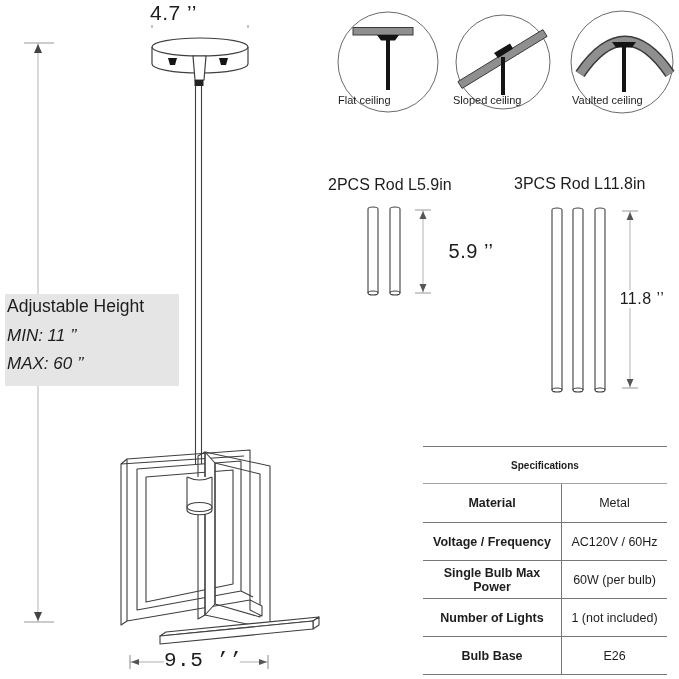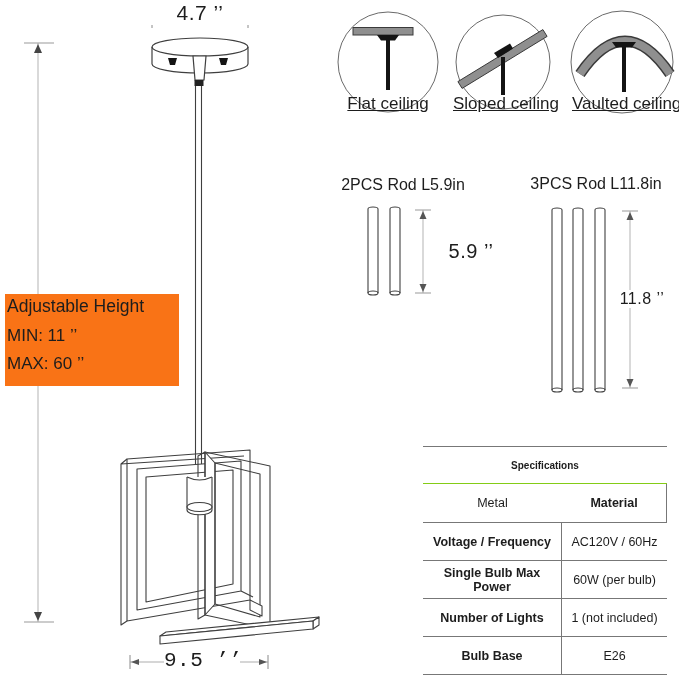--- a/index.html
+++ b/index.html
@@ -1,27 +1,27 @@
 <!DOCTYPE html>
 <html><head>
 <meta charset="utf-8">
 <style>
   html,body{margin:0;padding:0;background:#fff;}
   #stage{position:relative;width:679px;height:679px;background:#ffffff;overflow:hidden;
          font-family:"Liberation Sans",sans-serif;color:#1d1d1d;}
   #artwork{position:absolute;left:0;top:0;}
   .lbl{position:absolute;background:#ffffff;color:#1d1d1d;white-space:pre;line-height:1.15;}
-  .ctr{text-align:center;}
+  .ctr{text-align:left;}
   .dim{font-size:21px;letter-spacing:.5px;}
   .rodtitle{font-size:16px;}
-  .circlbl{font-size:17px;background:transparent;text-decoration:underline;}
+  .circlbl{font-size:11px;background:transparent;}
   
-  #adj{position:absolute;left:5px;top:294px;width:168px;background:#f97316;padding:2px 4px 4px 2px;}
+  #adj{position:absolute;left:5px;top:294px;width:168px;background:#e5e5e5;padding:2px 4px 4px 2px;}
   #adj .t{font-size:17.5px;margin-bottom:9px;}
-  #adj .m{font-size:17px;margin-bottom:8px;}
+  #adj .m{font-size:17px;margin-bottom:8px;font-style:italic;}
   
   #spec{position:absolute;left:423px;top:446px;width:244px;box-sizing:border-box;
         border-top:1px solid #777;border-bottom:1px solid #777;}
   #spec .title{height:36px;display:flex;align-items:center;justify-content:center;
         font-weight:bold;font-size:10px;border-bottom:1px solid #84cc16;}
   #spec .row{display:grid;grid-template-columns:139px 1fr;height:38px;box-sizing:border-box;}
   #spec .row + .row{border-top:1px solid #777;}
   #spec .cell{display:flex;align-items:center;justify-content:center;text-align:center;
         font-size:12.5px;padding:0 4px;}
   #spec .k{font-weight:bold;border-right:1px solid #777;}
@@ -176,22 +176,22 @@
   <div class="lbl dim" style="left:407px;top:240px;width:56px;font-size:20px;text-align:center;margin-left:36px;">5.9 ’’</div>
 
   <div class="lbl rodtitle ctr" style="left:514px;top:175px;width:164px;">3PCS Rod L11.8in</div>
   <div class="lbl dim" style="left:612px;top:290px;width:60px;font-size:16px;text-align:center;">11.8 ’’</div>
 
   <div class="lbl dim ctr" style="left:164px;top:649px;width:76px;font-family:Liberation Mono, monospace;">9.5 ’’</div>
 
   <div id="spec">
     <div class="title">Specifications</div>
     <div class="row">
+      <div class="cell k">Material</div>
       <div class="cell">Metal</div>
-      <div class="cell k">Material</div>
     </div>
     <div class="row">
       <div class="cell k">Voltage / Frequency</div>
       <div class="cell">AC120V / 60Hz</div>
     </div>
     <div class="row">
       <div class="cell k">Single Bulb Max Power</div>
       <div class="cell">60W (per bulb)</div>
     </div>
     <div class="row">

